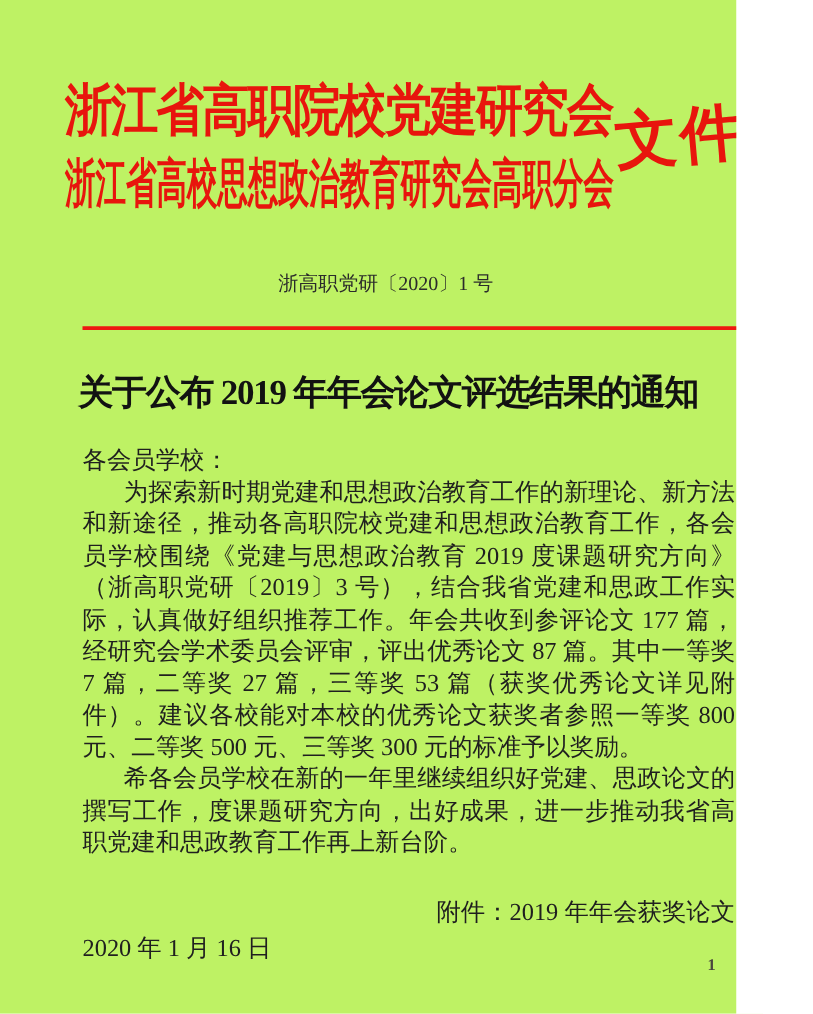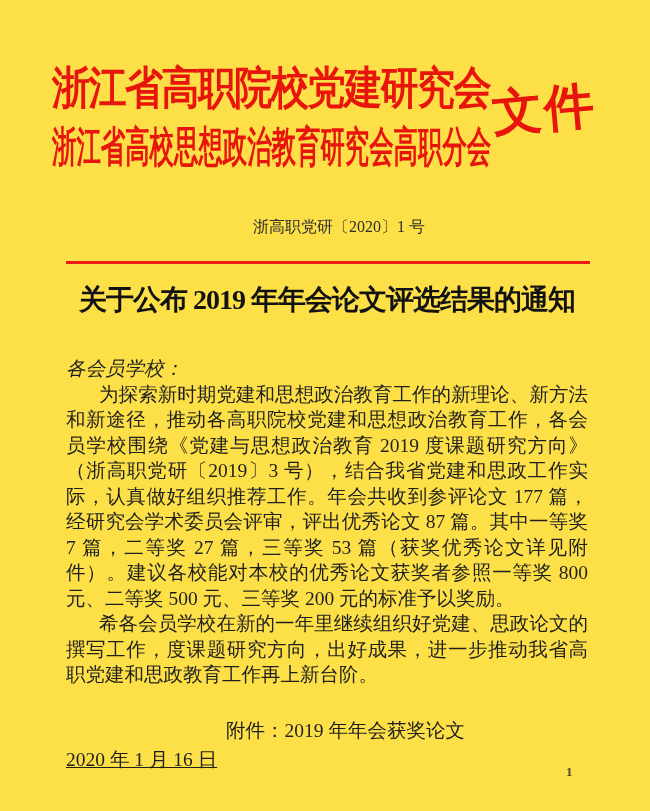--- a/index.html
+++ b/index.html
@@ -2,23 +2,23 @@
 <html><head>
 <meta charset="utf-8">
 <style>
   html, body {
     margin: 0;
     padding: 0;
     background: #ffffff;
   }
   .page {
     position: relative;
-    width: 650px;
+    width: 589px;
     height: 811px;
-    background: #fde047;
+    background: #bef264;
     overflow: hidden;
     font-family: "Liberation Serif", "DejaVu Serif", serif;
   }
   
   .org-line-1 {
     position: absolute;
     top: 58px;
     left: 52px;
     font-size: 38px;
     font-weight: bold;
@@ -71,21 +71,21 @@
     width: 524px;
     height: 3px;
     background: #ee1911;
   }
   
   .title {
     position: absolute;
     top: 279px;
     left: 0;
     width: 100%;
-    margin: 2px;
+    margin: 16px;
     text-align: center;
     font-size: 28px;
     font-weight: bold;
     letter-spacing: -1px;
     color: #121212;
     white-space: nowrap;
   }
   
   .body {
     position: absolute;
@@ -96,36 +96,34 @@
     line-height: 25.5px;
     color: #1f1f1f;
     text-align: justify;
   }
   .body p {
     margin: 0;
     padding: 0;
   }
   .salutation {
     text-indent: 0;
-    font-style: italic;
   }
   .para {
     text-indent: 33px;
   }
   .attachment {
     margin-top: 30px !important;
     text-indent: 37px;
-    text-align: center;
+    text-align: right;
   }
   .date {
     margin-top: 4px !important;
     padding-left: 272px;
     text-align: left;
     white-space: nowrap;
-    text-decoration: underline;
   }
   
   .page-number {
     position: absolute;
     top: 764px;
     left: 566px;
     font-size: 13px;
     font-weight: bold;
     color: #4a463e;
   }
@@ -142,21 +140,21 @@
   <div class="doc-type">文件</div>
 
   <div class="doc-number">浙高职党研〔2020〕1 号</div>
 
   <div class="red-rule"></div>
 
   <h1 class="title">关于公布 2019 年年会论文评选结果的通知</h1>
 
   <div class="body">
     <p class="salutation">各会员学校：</p>
-    <p class="para">为探索新时期党建和思想政治教育工作的新理论、新方法和新途径，推动各高职院校党建和思想政治教育工作，各会员学校围绕《党建与思想政治教育 2019 度课题研究方向》（浙高职党研〔2019〕3 号），结合我省党建和思政工作实际，认真做好组织推荐工作。年会共收到参评论文 177 篇，经研究会学术委员会评审，评出优秀论文 87 篇。其中一等奖 7 篇，二等奖 27 篇，三等奖 53 篇（获奖优秀论文详见附件）。建议各校能对本校的优秀论文获奖者参照一等奖 800 元、二等奖 500 元、三等奖 200 元的标准予以奖励。</p>
+    <p class="para">为探索新时期党建和思想政治教育工作的新理论、新方法和新途径，推动各高职院校党建和思想政治教育工作，各会员学校围绕《党建与思想政治教育 2019 度课题研究方向》（浙高职党研〔2019〕3 号），结合我省党建和思政工作实际，认真做好组织推荐工作。年会共收到参评论文 177 篇，经研究会学术委员会评审，评出优秀论文 87 篇。其中一等奖 7 篇，二等奖 27 篇，三等奖 53 篇（获奖优秀论文详见附件）。建议各校能对本校的优秀论文获奖者参照一等奖 800 元、二等奖 500 元、三等奖 300 元的标准予以奖励。</p>
     <p class="para">希各会员学校在新的一年里继续组织好党建、思政论文的撰写工作，度课题研究方向，出好成果，进一步推动我省高职党建和思政教育工作再上新台阶。</p>
     <p class="attachment">附件：2019 年年会获奖论文</p>
     <p class="date">2020 年 1 月 16 日</p>
   </div>
 
   <div class="page-number">1</div>
 
 </div>
 
 </body></html>

